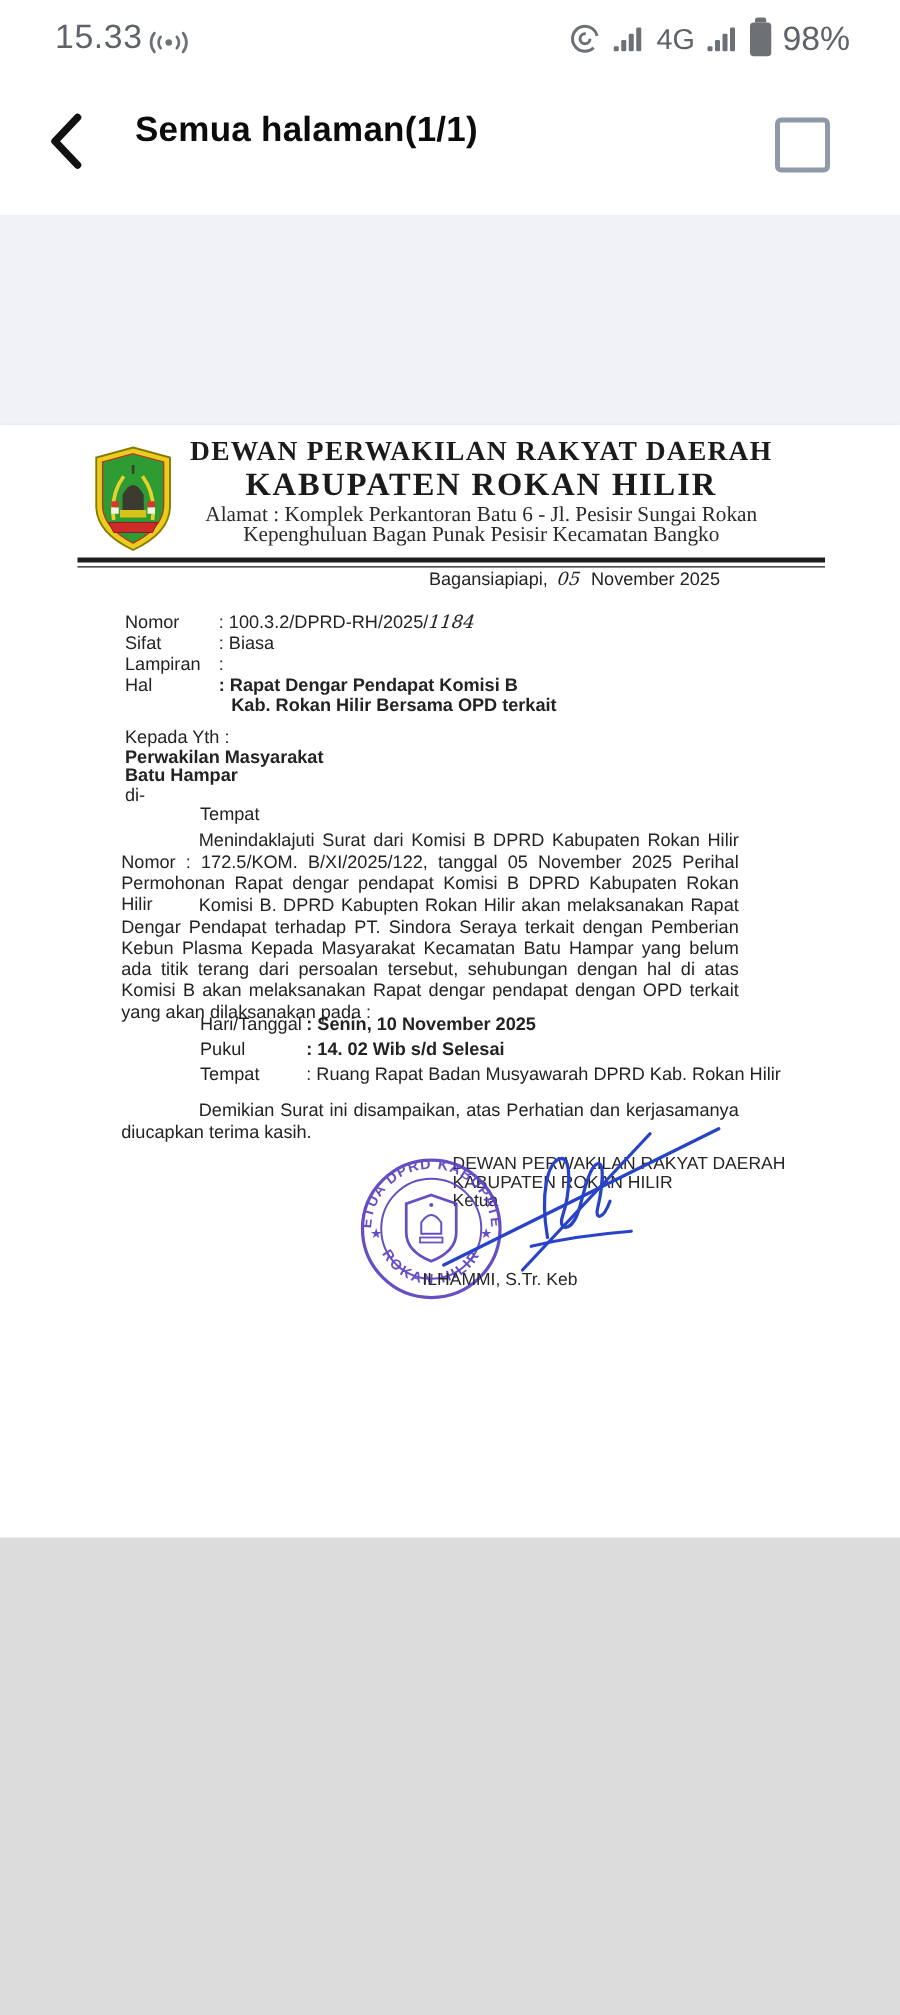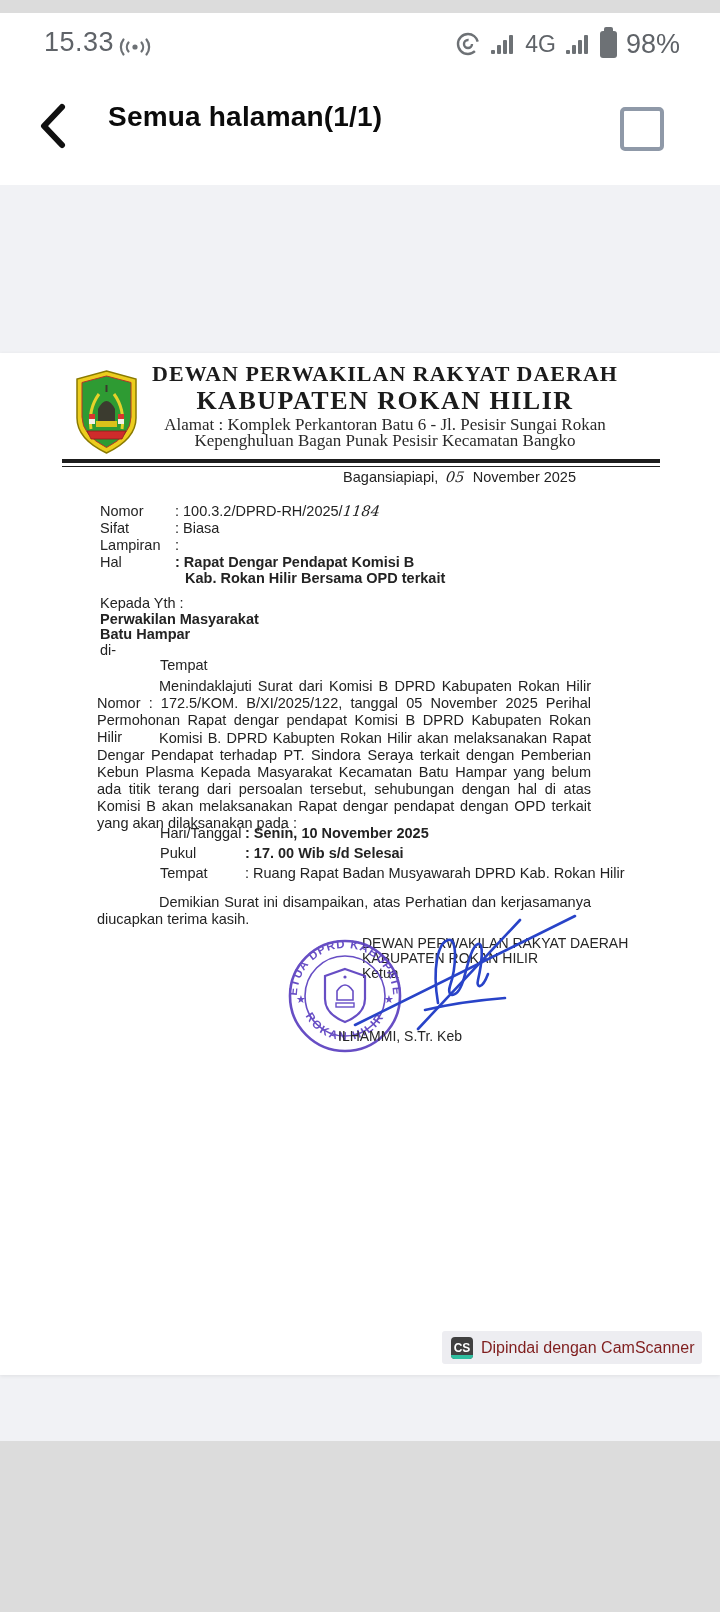--- a/index.html
+++ b/index.html
@@ -1,17 +1,17 @@
 <!DOCTYPE html>
 <html><head>
 <meta charset="utf-8">
 <style>
   html,body { margin:0; padding:0; background:#dcdcdc; }
   .screen {
-    position:relative; width:720px; height:1428px; margin:13px auto;
+    position:relative; width:720px; height:1230px; margin:0 auto;
     background:#ffffff; overflow:hidden;
     font-family:"Liberation Sans", sans-serif;
     -webkit-font-smoothing:antialiased;
   }
   
   .status-bar { position:absolute; left:0; top:0; width:720px; height:62px; background:#fff; }
   .status-time { position:absolute; left:44px; top:14px; font-size:27px; color:#5f6368; letter-spacing:0.5px; }
   .hotspot-icon { position:absolute; left:118px; top:22px; }
   .sb-right { position:absolute; right:40px; top:12px; display:flex; align-items:center; gap:9px; height:38px;justify-content:center; }
   .sb-right .net-type { font-size:23px; color:#5f6368; }
@@ -164,21 +164,21 @@
     <div class="abs body-txt bold" style="left:100px; top:273px;">Batu Hampar</div>
     <div class="abs body-txt" style="left:100px; top:289px;">di-</div>
     <div class="abs body-txt" style="left:160px; top:304px;">Tempat</div>
 
     <div class="abs body-txt para" style="top:325px;">Menindaklajuti Surat dari Komisi B DPRD Kabupaten Rokan Hilir Nomor : 172.5/KOM. B/XI/2025/122, tanggal 05 November 2025 Perihal Permohonan Rapat dengar pendapat Komisi B DPRD Kabupaten Rokan Hilir</div>
     <div class="abs body-txt para" style="top:377px;">Komisi B. DPRD Kabupten Rokan Hilir akan melaksanakan Rapat Dengar Pendapat terhadap PT. Sindora Seraya terkait dengan Pemberian Kebun Plasma Kepada Masyarakat Kecamatan Batu Hampar yang belum ada titik terang dari persoalan tersebut, sehubungan dengan hal di atas Komisi B akan melaksanakan Rapat dengar pendapat dengan OPD terkait yang akan dilaksanakan pada :</div>
 
     <div class="abs body-txt sched-label" style="top:472px;">Hari/Tanggal</div>
     <div class="abs body-txt sched-value bold" style="top:472px;">: Senin, 10 November 2025</div>
     <div class="abs body-txt sched-label" style="top:492px;">Pukul</div>
-    <div class="abs body-txt sched-value bold" style="top:492px;">: 17. 00 Wib s/d Selesai</div>
+    <div class="abs body-txt sched-value bold" style="top:492px;">: 14. 02 Wib s/d Selesai</div>
     <div class="abs body-txt sched-label" style="top:512px;">Tempat</div>
     <div class="abs body-txt sched-value" style="top:512px;">: Ruang Rapat Badan Musyawarah DPRD Kab. Rokan Hilir</div>
 
     <div class="abs body-txt para" style="top:541px;">Demikian Surat ini disampaikan, atas Perhatian dan kerjasamanya diucapkan terima kasih.</div>
 
     <div class="abs sig-line" style="top:582px;">DEWAN PERWAKILAN RAKYAT DAERAH</div>
     <div class="abs sig-line" style="top:597px;">KABUPATEN ROKAN HILIR</div>
     <div class="abs sig-line" style="top:612px;">Ketua</div>
 
     <svg class="abs stamp-svg" width="114" height="114" viewBox="0 0 114 114">

